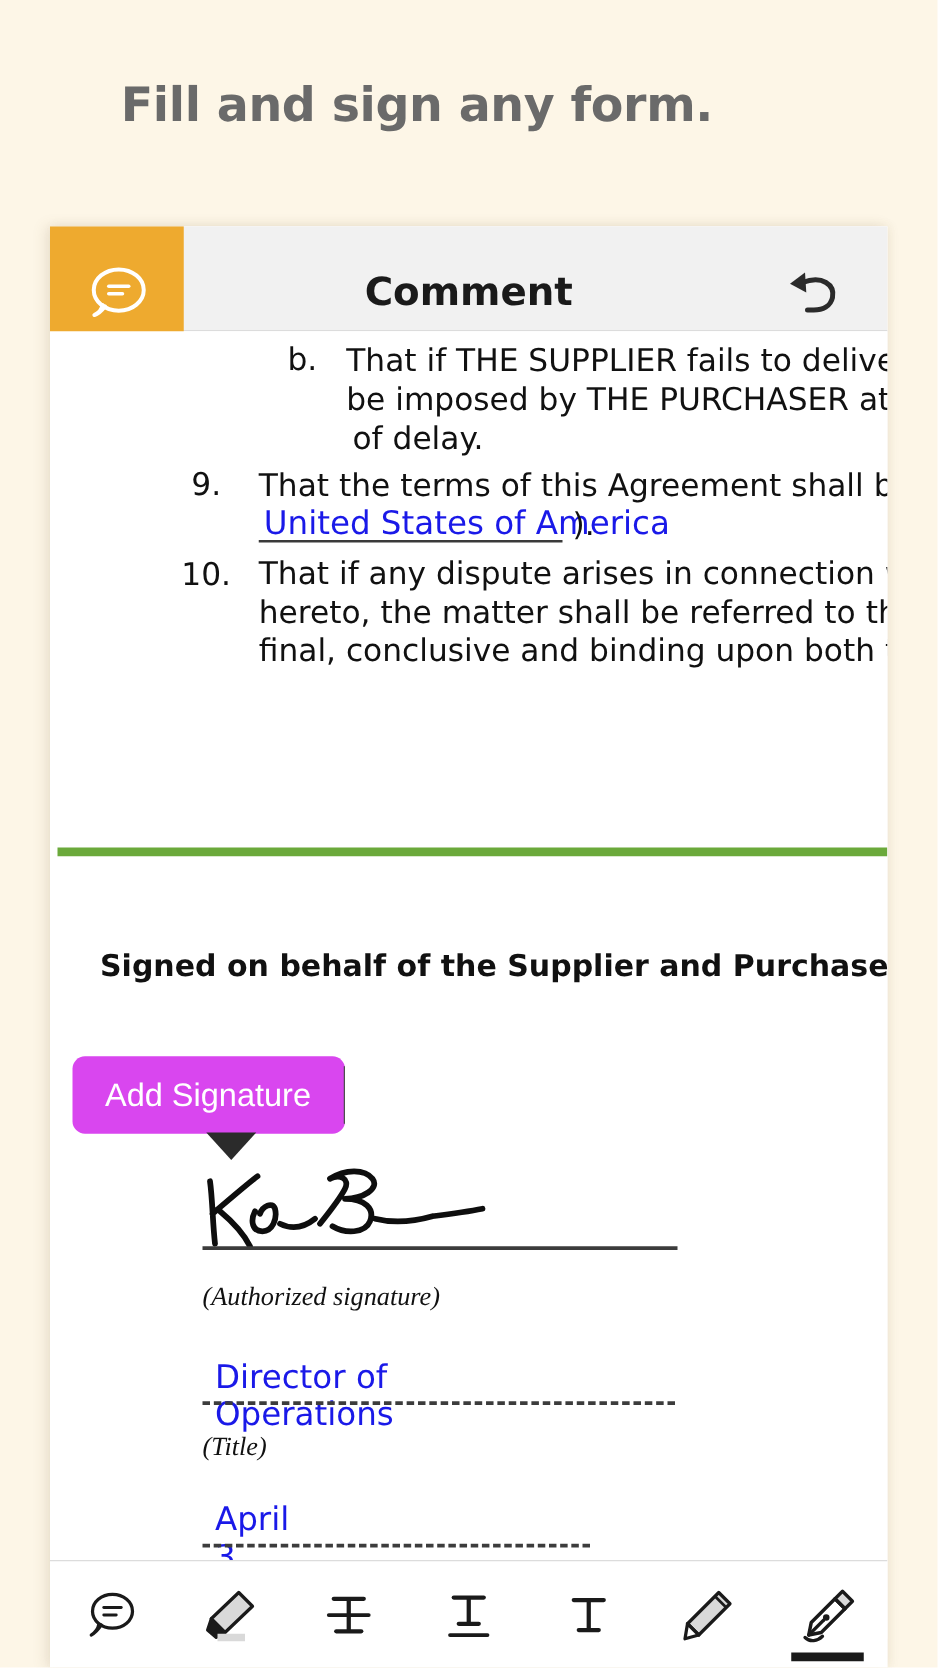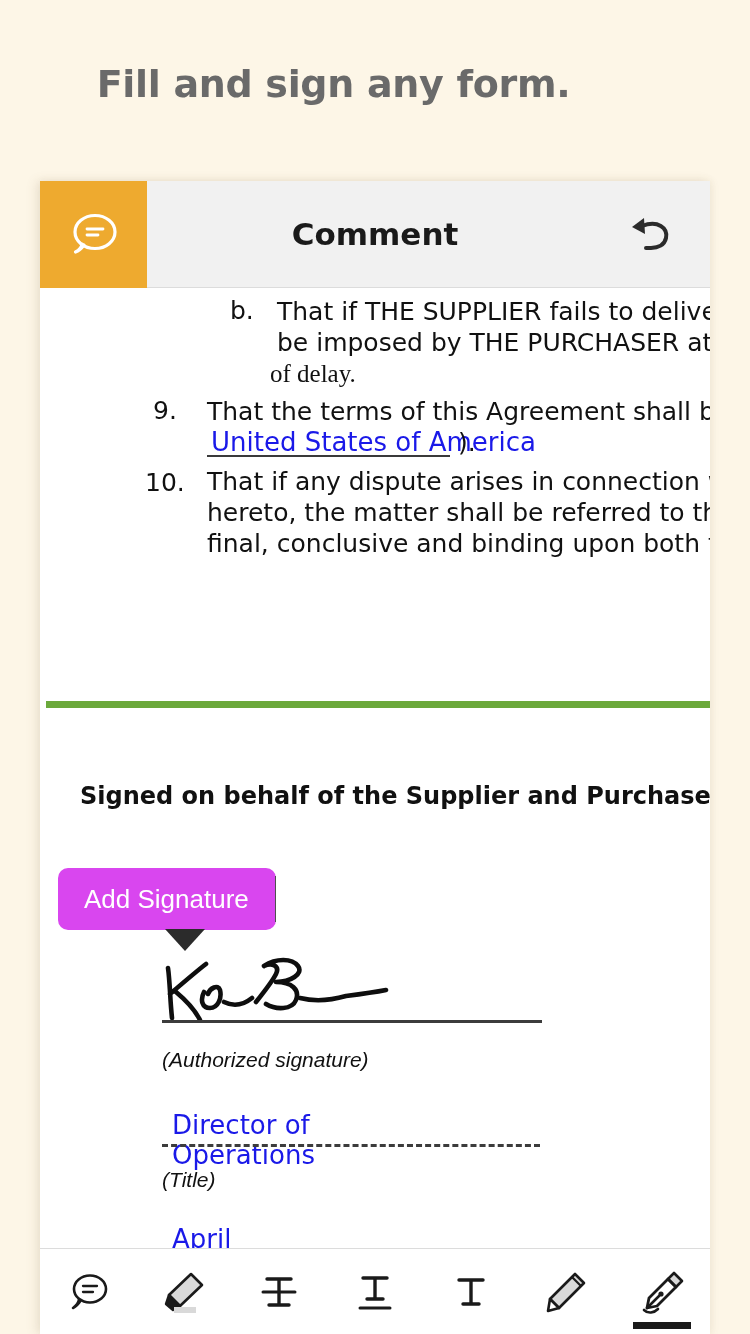--- a/index.html
+++ b/index.html
@@ -39,21 +39,21 @@
     height: 1153px;
     background: #ffffff;
     overflow: hidden;
     box-shadow: -4px 0 10px rgba(120,100,60,0.13),
                  2px 0 8px rgba(120,100,60,0.08);
   }
 
   
   .app-header {
     position: relative;
-    height: 107px;
+    height: 84px;
     background: #f1f1f1;
     border-bottom: 1px solid #dcdcdc;
   }
   .comment-tile {
     position: absolute;
     left: 0;
     top: 0;
     width: 107px;
     height: 107px;
     background: #eeaa2f;
@@ -192,21 +192,21 @@
   .sig-line {
     position: absolute;
     left: 2px;
     top: 72px;
     width: 380px;
     height: 3px;
     background: #3c3c3c;
   }
   .caption {
     position: absolute;
-    font-family: Liberation Sans, sans-serif;
+    font-family: Liberation Serif, serif;
     font-style: italic;
     font-size: 21px;
     color: #111;
     white-space: nowrap;
   }
 
   .dash-line {
     position: absolute;
     height: 0;
     border-top: 3px dashed #3c3c3c;
@@ -269,21 +269,21 @@
       </svg>
     </div>
   </div>
 
   <div class="doc">
     <div class="doc-page">
 
       <div class="marker" style="left:190px; top:8px;">b.</div>
       <div class="para" style="left:237px; top:8px;">That if THE SUPPLIER fails to deliver the mater</div>
       <div class="para" style="left:237px; top:39px;">be imposed by THE PURCHASER at the rate of</div>
-      <div class="para" style="left:230px; top:70px;font-family:Liberation Serif, serif;">of delay.</div>
+      <div class="para" style="left:242px; top:70px;">of delay.</div>
 
       <div class="marker" style="left:113px; top:108px;">9.</div>
       <div class="para" style="left:167px; top:108px;">That  the  terms  of  this  Agreement  shall  be  GOVE</div>
       <div class="blue-field" style="position:absolute; left:171px; top:139px;">United States of America</div>
       <div class="field-underline" style="left:167px; top:167px; width:243px;"></div>
       <div class="para" style="left:418px; top:139px;">).</div>
 
       <div class="marker" style="left:105px; top:180px;">10.</div>
       <div class="para" style="left:167px; top:178px;">That  if  any  dispute  arises  in  connection  with  or  und</div>
       <div class="para" style="left:167px; top:209px;">hereto, the matter shall be referred to the US designate a</div>

